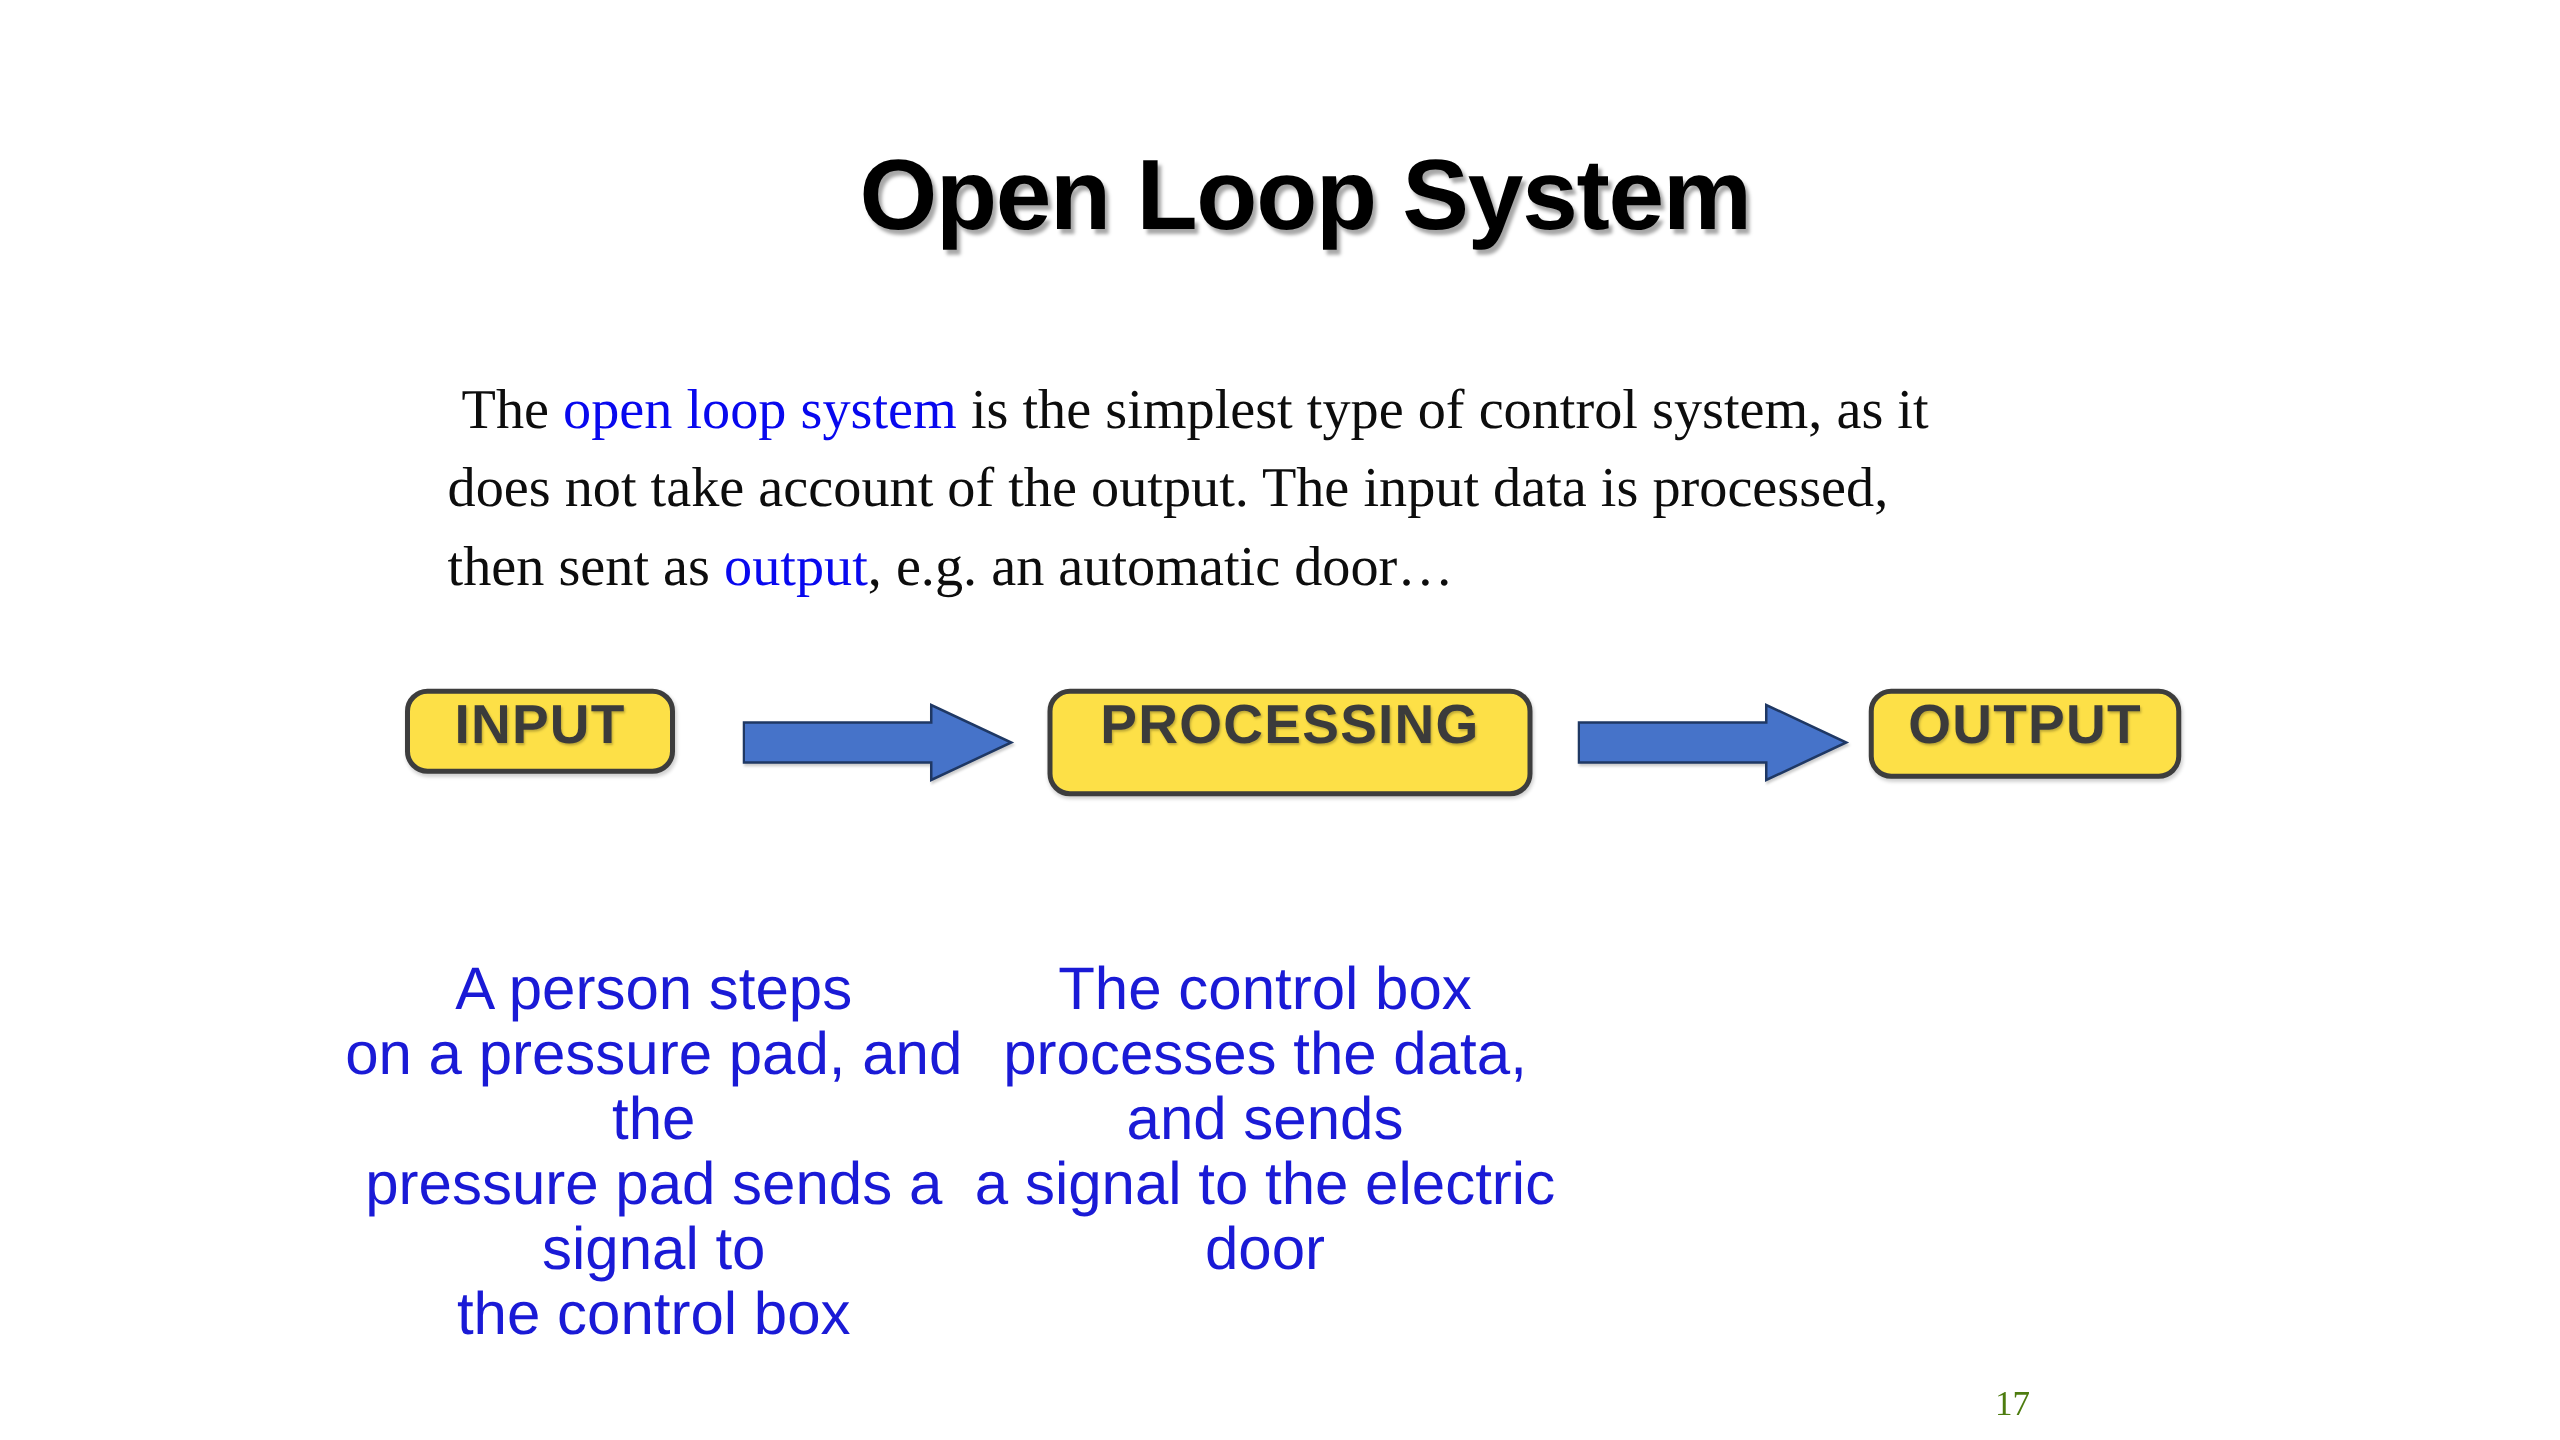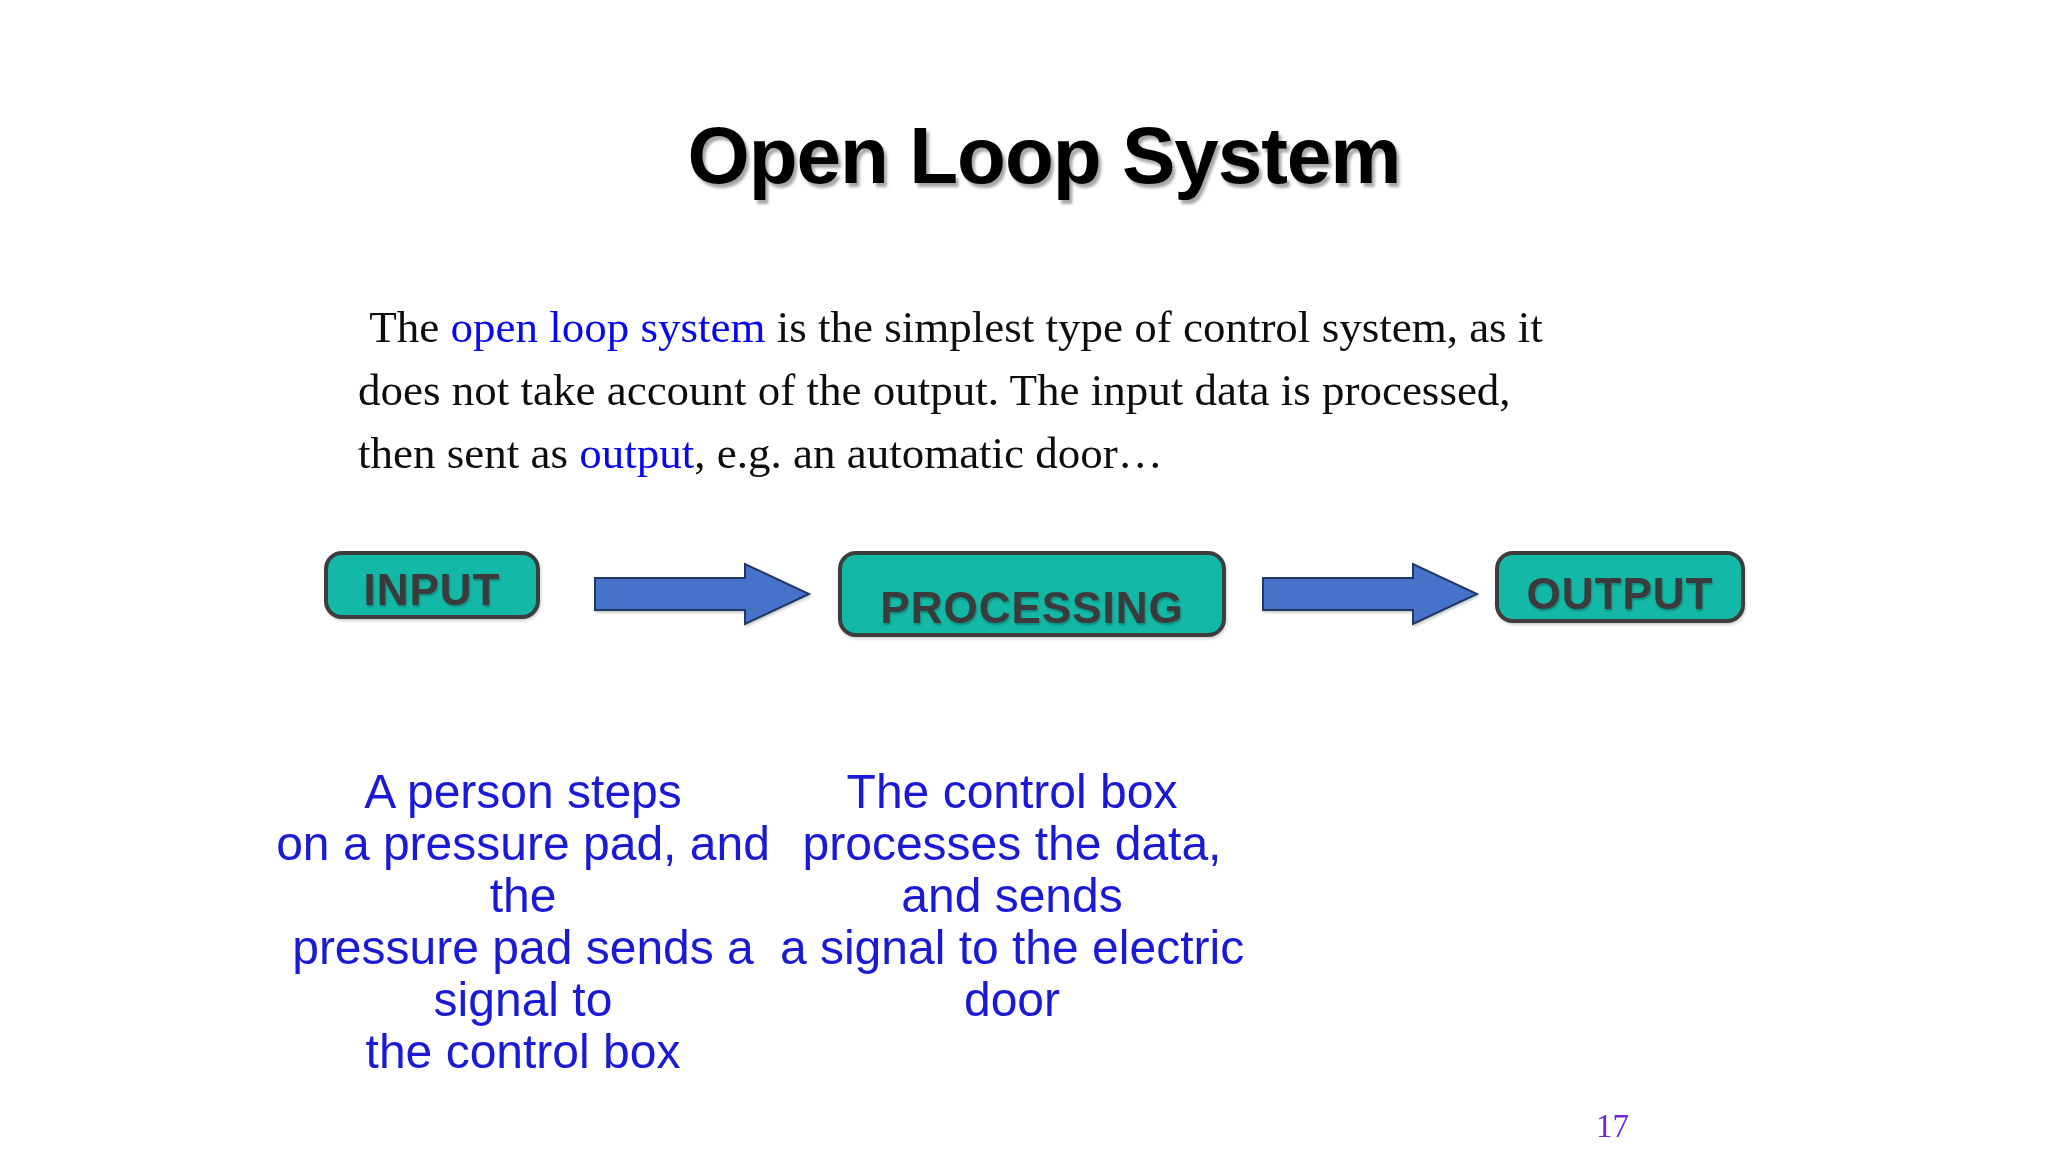--- a/index.html
+++ b/index.html
@@ -44,23 +44,23 @@
     white-space: pre-wrap;
   }
   .intro .blue { color: #0808ee; }
 
   
   .flow-node {
     position: absolute;
     box-sizing: border-box;
     border: 4px solid #3d3d3d;
     border-radius: 18px;
-    background: #14b8a6;
+    background: #fde047;
     display: flex;
-    align-items: flex-end;
+    align-items: flex-start;
     justify-content: center;
     font-weight: bold;
     font-size: 44px;
     letter-spacing: 1px;
     color: #3b3b3b;
     text-shadow: 1px 2px 2px rgba(0,0,0,0.25);
     box-shadow: 1px 2px 3px rgba(0,0,0,0.18);
   }
   #node-input      { left: 324px;  top: 537px; width: 216px; height: 68px; }
   #node-processing { left: 838px;  top: 537px; width: 388px; height: 86px; }
@@ -86,22 +86,22 @@
   #caption-input      { left: 243px;  width: 560px; }
   #caption-processing { left: 772px;  width: 480px; }
   #caption-output     { left: 1263px; width: 560px; }
 
   
   .page-number {
     position: absolute;
     left: 1596px;
     top: 1094px;
     font-family: "Liberation Serif", serif;
-    font-size: 33px;
-    color: #6d28d9;
+    font-size: 28px;
+    color: #4d7c0f;
   }
 </style>
 </head>
 <body>
 
 <div class="slide">
 
   <div class="title">Open Loop System</div>
 
   <div class="intro"><span> The </span><span class="blue">open loop system</span><span> is the simplest type of control system, as it

